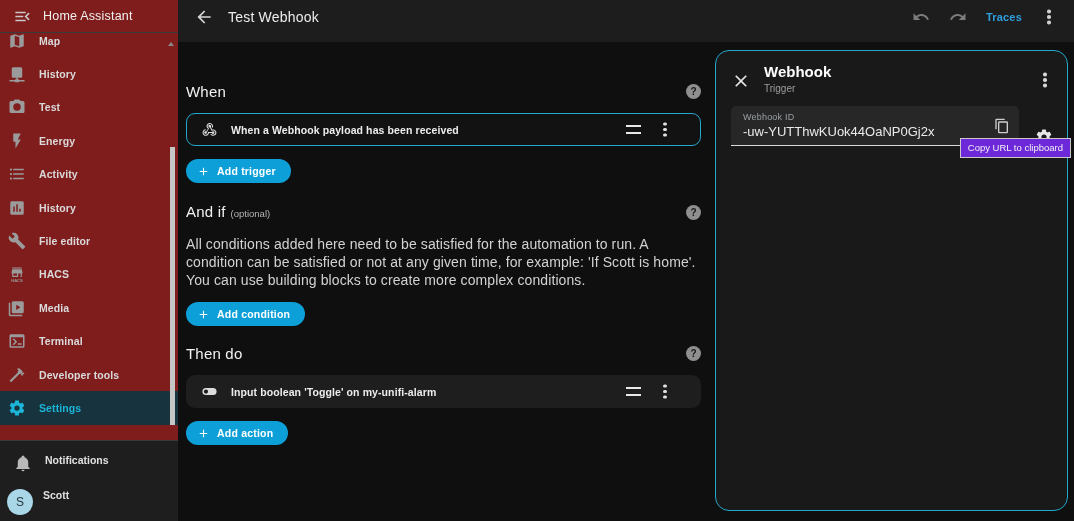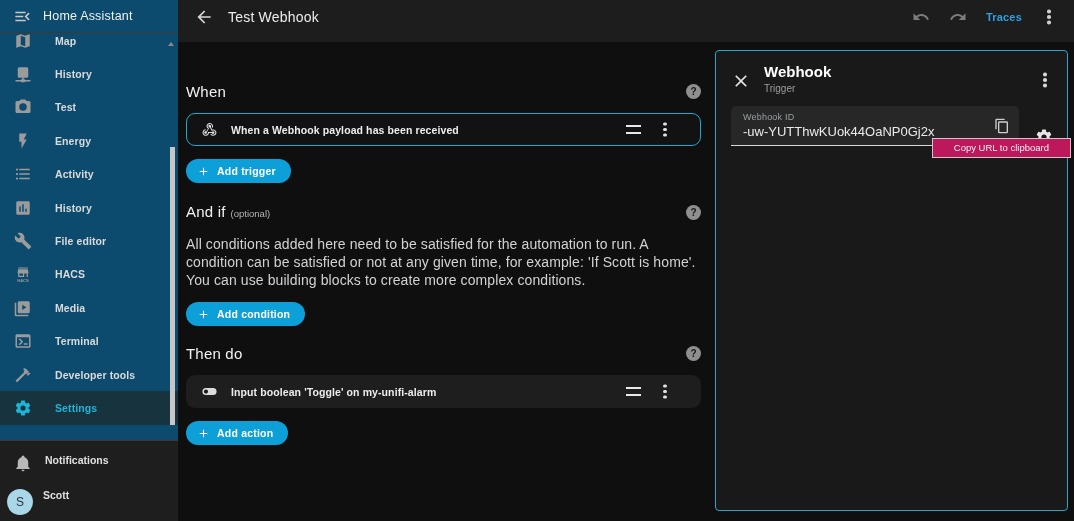--- a/index.html
+++ b/index.html
@@ -1,26 +1,26 @@
 <!DOCTYPE html>
 <html><head>
 <meta charset="utf-8">
 <style>
   * { box-sizing: border-box; margin: 0; padding: 0; }
   html, body { background: #0d0d0d; }
   body { font-family: "Liberation Sans", "DejaVu Sans", sans-serif; }
   .app { position: relative; width: 1074px; height: 521px; display: flex; background: #0f0f0f; overflow: hidden; color: #e8e8e8; }
 
   
-  .sidebar { width: 178px; flex-shrink: 0; background: #0c4a6e; position: relative; }
+  .sidebar { width: 178px; flex-shrink: 0; background: #7f1d1d; position: relative; }
   .sb-header { height: 33px; display: flex; align-items: center; padding-left: 13px; border-bottom: 1px solid #3a3a3a; }
   .sb-header .menu-ic { width: 19px; height: 19px; color: #c9c9c9; cursor: pointer; }
   .sb-title { margin-left: 11px; font-size: 12.5px; font-weight: 500; color: #f0f0f0; letter-spacing: .2px; }
   .sb-list { height: 406px; overflow: hidden; }
-  .sb-item { height: 33.4px; display: flex; align-items: center; padding-left: 14px; cursor: pointer; gap: 10px; }
+  .sb-item { height: 33.4px; display: flex; align-items: center; padding-left: 8px; cursor: pointer; }
   .sb-item.first { margin-top: -9px; }
   .sb-item .ic { width: 18px; height: 18px; color: #9b9b9b; flex-shrink: 0; }
   .sb-item .lbl { margin-left: 13px; font-size: 10.5px; font-weight: 700; color: #dadada; letter-spacing: .1px; }
   .sb-item.active { background: #17333d; }
   .sb-item.active .ic, .sb-item.active .lbl { color: #1cb5d8; }
   .sb-scroll-thumb { position: absolute; right: 3px; top: 147px; width: 5px; height: 278px; background: #c6c6c6; }
   .sb-scroll-arrow { position: absolute; right: 4px; top: 42px; width: 0; height: 0; border-left: 3px solid transparent; border-right: 3px solid transparent; border-bottom: 4px solid #8a8a8a; }
   .sb-foot { position: absolute; left: 0; right: 0; top: 440px; height: 81px; border-top: 1px solid #3a3a3a; background: #1e1e1e; }
   .foot-row { position: absolute; left: 0; right: 16px; display: flex; align-items: flex-start; cursor: pointer; }
   .foot-notif { top: 13px; height: 32px; padding-left: 14px; }
@@ -61,35 +61,35 @@
   .row .rspace { flex: 1; }
   .handle { width: 15px; height: 9px; border-top: 2px solid #e8e8e8; border-bottom: 2px solid #e8e8e8; margin-right: 17px; cursor: grab; }
   .row-kebab { width: 14px; height: 22px; display: flex; align-items: center; justify-content: center; color: #e2e2e2; cursor: pointer; }
 
   .desc { margin-top: 12px; font-size: 14px; line-height: 18px; color: #d2d2d2; letter-spacing: .1px; }
 
   .add-btn { margin-top: 13px; height: 24px; border: none; border-radius: 14px; background: #0da0d8; color: #fff; font-family: inherit; font-size: 10.5px; font-weight: 700; padding: 0 15px 0 11px; display: inline-flex; align-items: center; cursor: pointer; letter-spacing: .2px; }
   .add-btn .plus { width: 13px; height: 13px; margin-right: 7px; color: #fff; }
 
   
-  .panel { position: absolute; top: 8px; right: 6px; width: 353px; height: 461px; background: #191919; border: 1px solid #23a7cd; border-radius: 4px; }
+  .panel { position: absolute; top: 8px; right: 6px; width: 353px; height: 461px; background: #191919; border: 1px solid #23a7cd; border-radius: 14px; }
   .panel-head { display: flex; padding: 12px 14px 0 15px; }
   .close-btn { width: 20px; height: 20px; color: #e6e6e6; margin-top: 8px; cursor: pointer; flex-shrink: 0; }
   .ph-text { margin-left: 13px; }
   .ph-title { font-size: 15px; font-weight: 700; color: #fff; }
   .ph-sub { margin-top: 3px; font-size: 10px; color: #9d9d9d; }
   .panel-kebab { margin-left: auto; margin-top: 7px; width: 16px; height: 20px; display: flex; align-items: center; justify-content: center; color: #d6d6d6; cursor: pointer; }
 
   .field-row { display: flex; align-items: flex-end; margin: 12px 14px 0 15px; }
   .field { flex: 1; position: relative; height: 40px; background: #272727; border-radius: 5px 5px 0 0; border-bottom: 1px solid #d8d8d8; padding: 6px 34px 0 12px; }
   .f-label { font-size: 9px; color: #9aa0a4; letter-spacing: .2px; }
   .f-input { display: block; width: 100%; margin-top: 2px; background: transparent; border: none; outline: none; color: #eaeaea; font-family: inherit; font-size: 13px; padding: 0; }
   .copy-btn { position: absolute; right: 9px; top: 12px; width: 16px; height: 16px; color: #cfcfcf; cursor: pointer; }
   .gear-btn { width: 18px; height: 18px; margin-left: 16px; color: #e6e6e6; cursor: pointer; flex-shrink: 0; }
-  .tooltip { position: absolute; top: 87px; right: -4px; background: #be185d; border: 1px solid #c9c9c9; color: #f2f2f2; font-size: 9.5px; padding: 3px 21px 4px; white-space: nowrap; z-index: 5; }
+  .tooltip { position: absolute; top: 87px; right: -4px; background: #6d28d9; border: 1px solid #c9c9c9; color: #f2f2f2; font-size: 9.5px; padding: 3px 7px 4px; white-space: nowrap; z-index: 5; }
 
   svg { display: block; width: 100%; height: 100%; }
 </style>
 </head>
 <body>
 
 <div class="app">
 
   <aside class="sidebar">
     <div class="sb-header">

